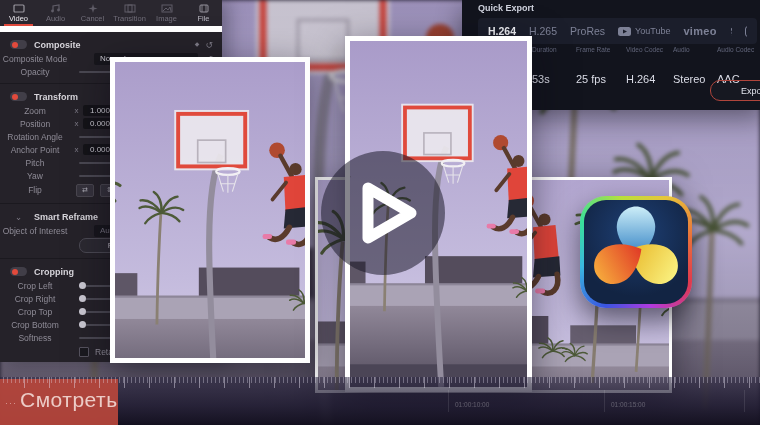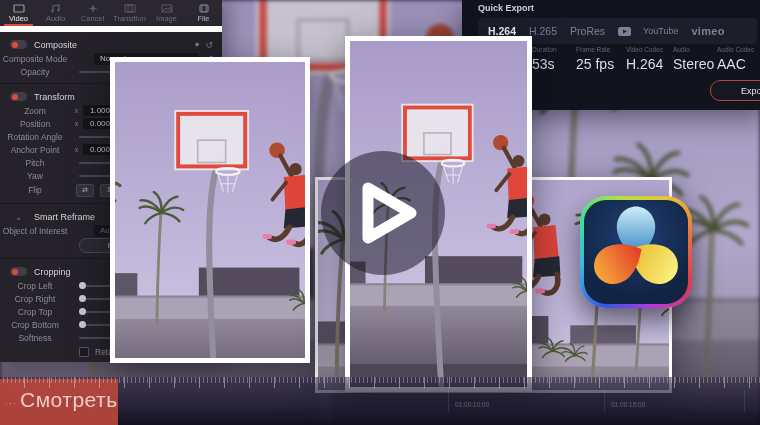--- a/index.html
+++ b/index.html
@@ -26,21 +26,21 @@
   #tabs{display:flex;height:26px;border-bottom:6px solid #ffffff;background:#2a272f}
   .tab{flex:1;display:flex;flex-direction:column;align-items:center;justify-content:center;gap:1px;
        color:#716e7a;font-size:7.5px;position:relative}
   .tab svg{opacity:.75}
   .tab.active{color:#eceaef}
   .tab.active::after{content:"";position:absolute;left:4px;right:4px;bottom:0;height:2px;background:#e14a3c}
   .tab.bright{color:#b9b7c1}
   .sec{display:flex;align-items:center;height:15px;margin-top:5px}
   .toggle{width:17px;height:9px;border-radius:5px;background:#413e48;margin:0 7px 0 10px;position:relative;flex:none}
   .toggle::after{content:"";position:absolute;left:2px;top:1.5px;width:6px;height:6px;border-radius:50%;background:#e14a3c}
-  .sec-title{color:#d6d4da;font-size:9px;font-weight:normal}
+  .sec-title{color:#d6d4da;font-size:9px;font-weight:bold}
   .sec-icons{margin-left:auto;padding-right:9px;color:#7d7a86;font-size:9px;display:flex;gap:6px;
              font-family:"DejaVu Sans",sans-serif}
   .chev{width:17px;margin:0 7px 0 10px;color:#7d7a86;text-align:center;font-family:"DejaVu Sans",sans-serif}
   .row{display:flex;align-items:center;height:13px}
   .rlabel{width:70px;text-align:center;flex:none;white-space:nowrap}
   .axis{width:13px;text-align:center;font-size:8px;color:#7d7a86}
   .vfield{width:34px;height:11px;background:#141318;border-radius:2px;color:#cbc9d1;font-size:8px;
           text-align:center;line-height:11px}
   .dd{width:92px;height:12px;background:#17161c;border-radius:2px;display:flex;align-items:center;
       padding:0 6px;color:#cbc9d1;font-size:8px;margin-left:24px}
@@ -58,26 +58,26 @@
   .divline{height:1px;background:#1b191f;margin:5px 0 0}
 
   
   #export{left:462px;top:0;width:303px;height:110px;background:#12141d;color:#7d8196;
           box-shadow:0 8px 24px rgba(8,8,16,.45)}
   #export .title{padding:3px 0 0 16px;font-size:9px;font-weight:bold;color:#d0d3de}
   #presetbar{margin:5px 8px 0 16px;height:26px;background:#1b1e2b;border-radius:4px;display:flex;
              align-items:center;padding:0 10px;gap:13px;font-size:10.5px;white-space:nowrap;overflow:hidden}
   .preset{color:#7d8196}
   .preset.active{color:#f3f4f8;font-weight:bold}
-  .preset.yt{display:flex;align-items:center;gap:12px;font-size:9px}
+  .preset.yt{display:flex;align-items:center;gap:4px;font-size:9px}
   .preset.vim{font-weight:bold;font-size:11px;letter-spacing:.3px}
   #details{position:absolute;left:0;top:46px;width:303px;height:28px}
   .dcol{position:absolute;top:0}
   .dlabel{font-size:6.5px;color:#61657a;white-space:nowrap}
-  .dvalue{font-size:14px;color:#dbdde7;margin-top:3px;white-space:nowrap}
+  .dvalue{font-size:11px;color:#dbdde7;margin-top:20px;white-space:nowrap}
   .xbtn{position:absolute;top:80px;height:19px;border-radius:10px;font-size:9px;display:flex;
         align-items:center;justify-content:center;background:rgba(255,255,255,0.02)}
   #btn-cancel{left:138px;width:88px;border:1px solid #3c4054;color:#b4b8c6}
   #btn-export{left:248px;width:86px;border:1px solid #b0453c;color:#e0e2eb}
 
   
   #play{left:318px;top:148px;width:130px;height:130px}
 
   
   #dvr{left:580px;top:196px;width:112px;height:112px;border-radius:26px;padding:4px;box-sizing:border-box;

